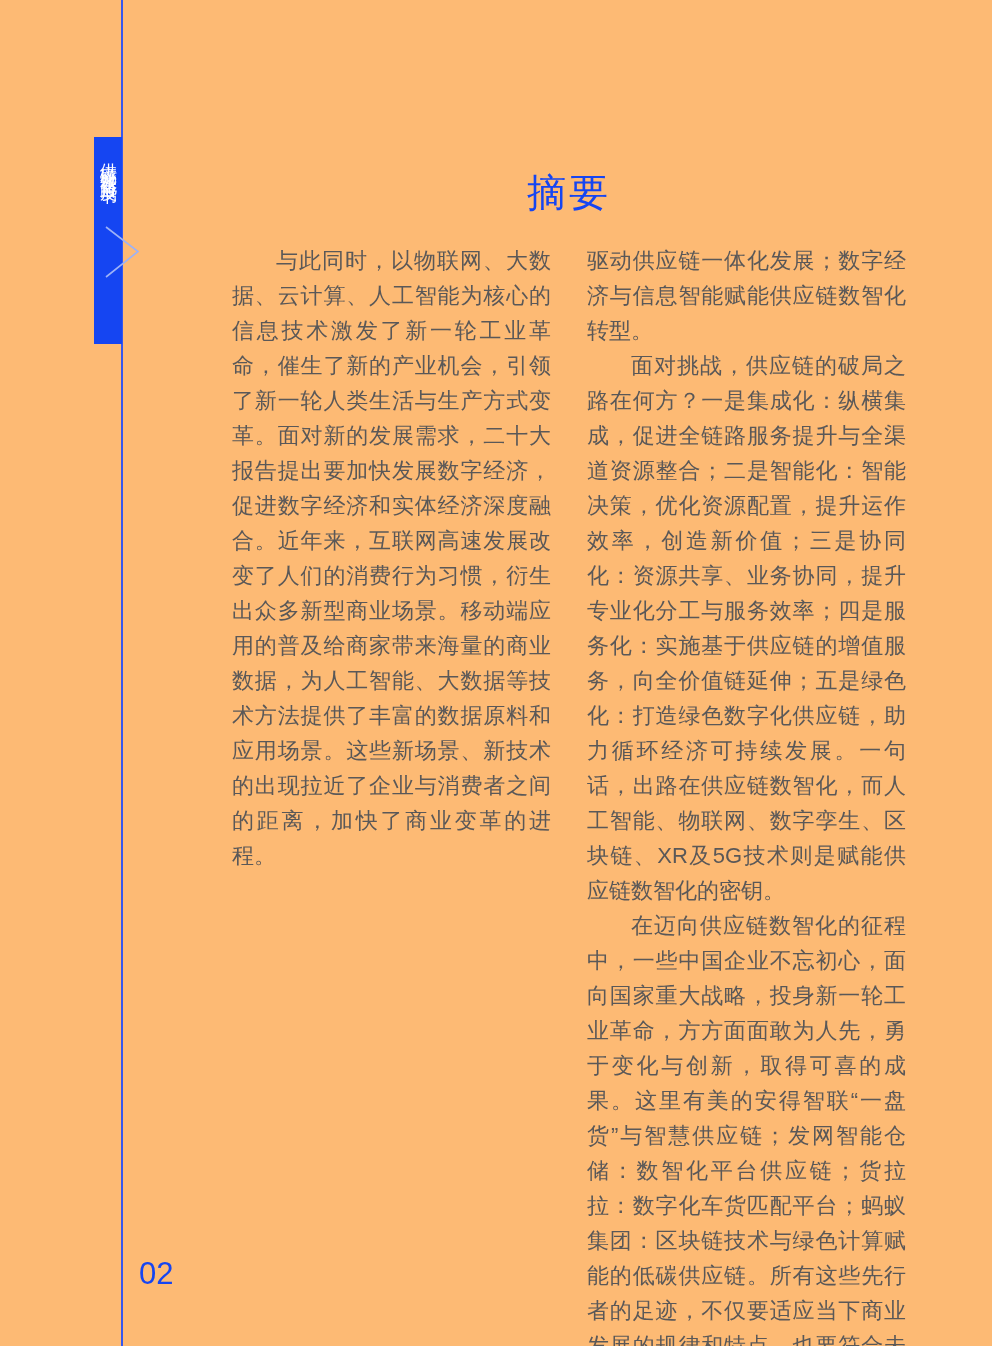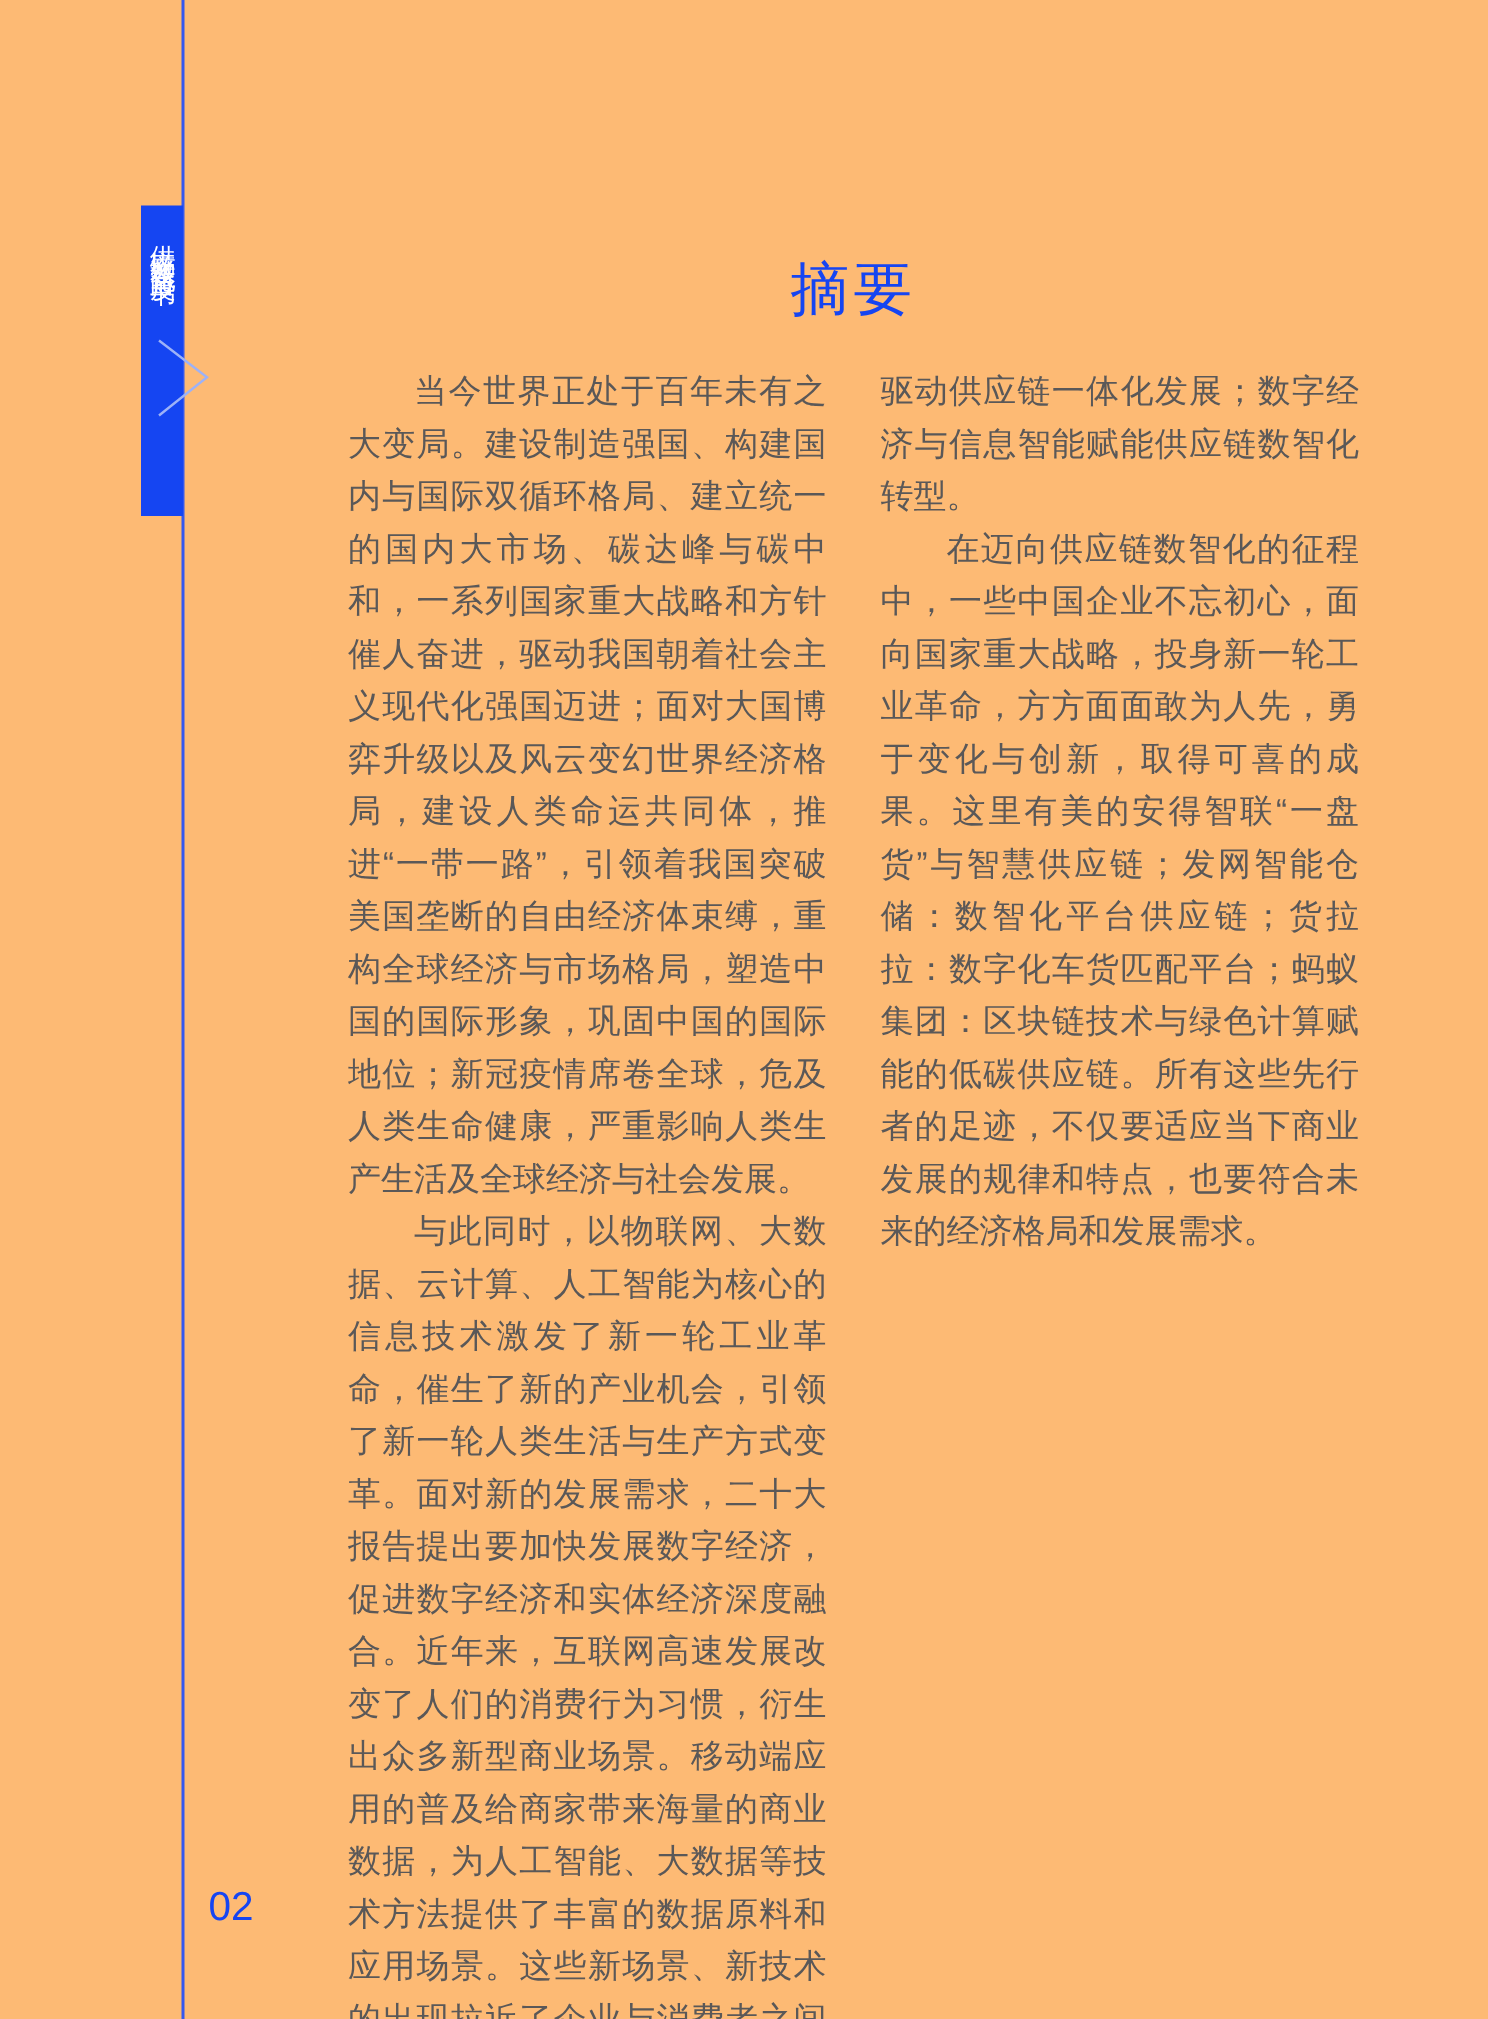--- a/index.html
+++ b/index.html
@@ -90,21 +90,21 @@
     line-height:35px;
     color:var(--body-gray);
     text-align:justify;
     text-justify:inter-ideograph;
   }
   .col p.indent{text-indent:2em;}
   .page-number{
     position:absolute;
     left:139px;
     top:1256px;
-    font-size:27px;
+    font-size:31px;
     color:var(--accent-blue);
   }
 </style>
 </head>
 <body>
 
 <div class="page">
 
   <div class="margin-line"></div>
 
@@ -113,26 +113,26 @@
   </div>
 
   <svg class="chevron" viewBox="0 0 45 62" fill="none" xmlns="http://www.w3.org/2000/svg">
     <polyline points="6,6 38,30.5 6,56" stroke="currentColor" stroke-width="1.6" fill="none"></polyline>
   </svg>
 
   <div class="page-title">摘要</div>
 
   <div class="columns">
     <div class="col">
-      <p class="indent">当今世界正处于百年未有之大变局。建设制造强国、构建国内与国际双循环格局、建立统一的国内大市场、碳达峰与碳中和，一系列国家重大战略和方针催人奋进，驱动我国朝着社会主义现代化强国迈进；面对大国博弈升级以及风云变幻世界经济格局，建设人类命运共同体，推进“一带一路”，引领着我国突破美国垄断的自由经济体束缚，重构全球经济与市场格局，塑造中国的国际形象，巩固中国的国际地位；新冠疫情席卷全球，危及人类生命健康，严重影响人类生产生活及全球经济与社会发展。</p>
       <p class="indent">与此同时，以物联网、大数据、云计算、人工智能为核心的信息技术激发了新一轮工业革命，催生了新的产业机会，引领了新一轮人类生活与生产方式变革。面对新的发展需求，二十大报告提出要加快发展数字经济，促进数字经济和实体经济深度融合。近年来，互联网高速发展改变了人们的消费行为习惯，衍生出众多新型商业场景。移动端应用的普及给商家带来海量的商业数据，为人工智能、大数据等技术方法提供了丰富的数据原料和应用场景。这些新场景、新技术的出现拉近了企业与消费者之间的距离，加快了商业变革的进程。</p>
 
     </div>
     <div class="col">
       <p>驱动供应链一体化发展；数字经济与信息智能赋能供应链数智化转型。</p>
+      <p class="indent">面对挑战，供应链的破局之路在何方？一是集成化：纵横集成，促进全链路服务提升与全渠道资源整合；二是智能化：智能决策，优化资源配置，提升运作效率，创造新价值；三是协同化：资源共享、业务协同，提升专业化分工与服务效率；四是服务化：实施基于供应链的增值服务，向全价值链延伸；五是绿色化：打造绿色数字化供应链，助力循环经济可持续发展。一句话，出路在供应链数智化，而人工智能、物联网、数字孪生、区块链、XR及5G技术则是赋能供应链数智化的密钥。</p>
       <p class="indent">在迈向供应链数智化的征程中，一些中国企业不忘初心，面向国家重大战略，投身新一轮工业革命，方方面面敢为人先，勇于变化与创新，取得可喜的成果。这里有美的安得智联“一盘货”与智慧供应链；发网智能仓储：数智化平台供应链；货拉拉：数字化车货匹配平台；蚂蚁集团：区块链技术与绿色计算赋能的低碳供应链。所有这些先行者的足迹，不仅要适应当下商业发展的规律和特点，也要符合未来的经济格局和发展需求。</p>
 
     </div>
   </div>
 
   <div class="page-number">02</div>
 
 </div>
 
 </body></html>

